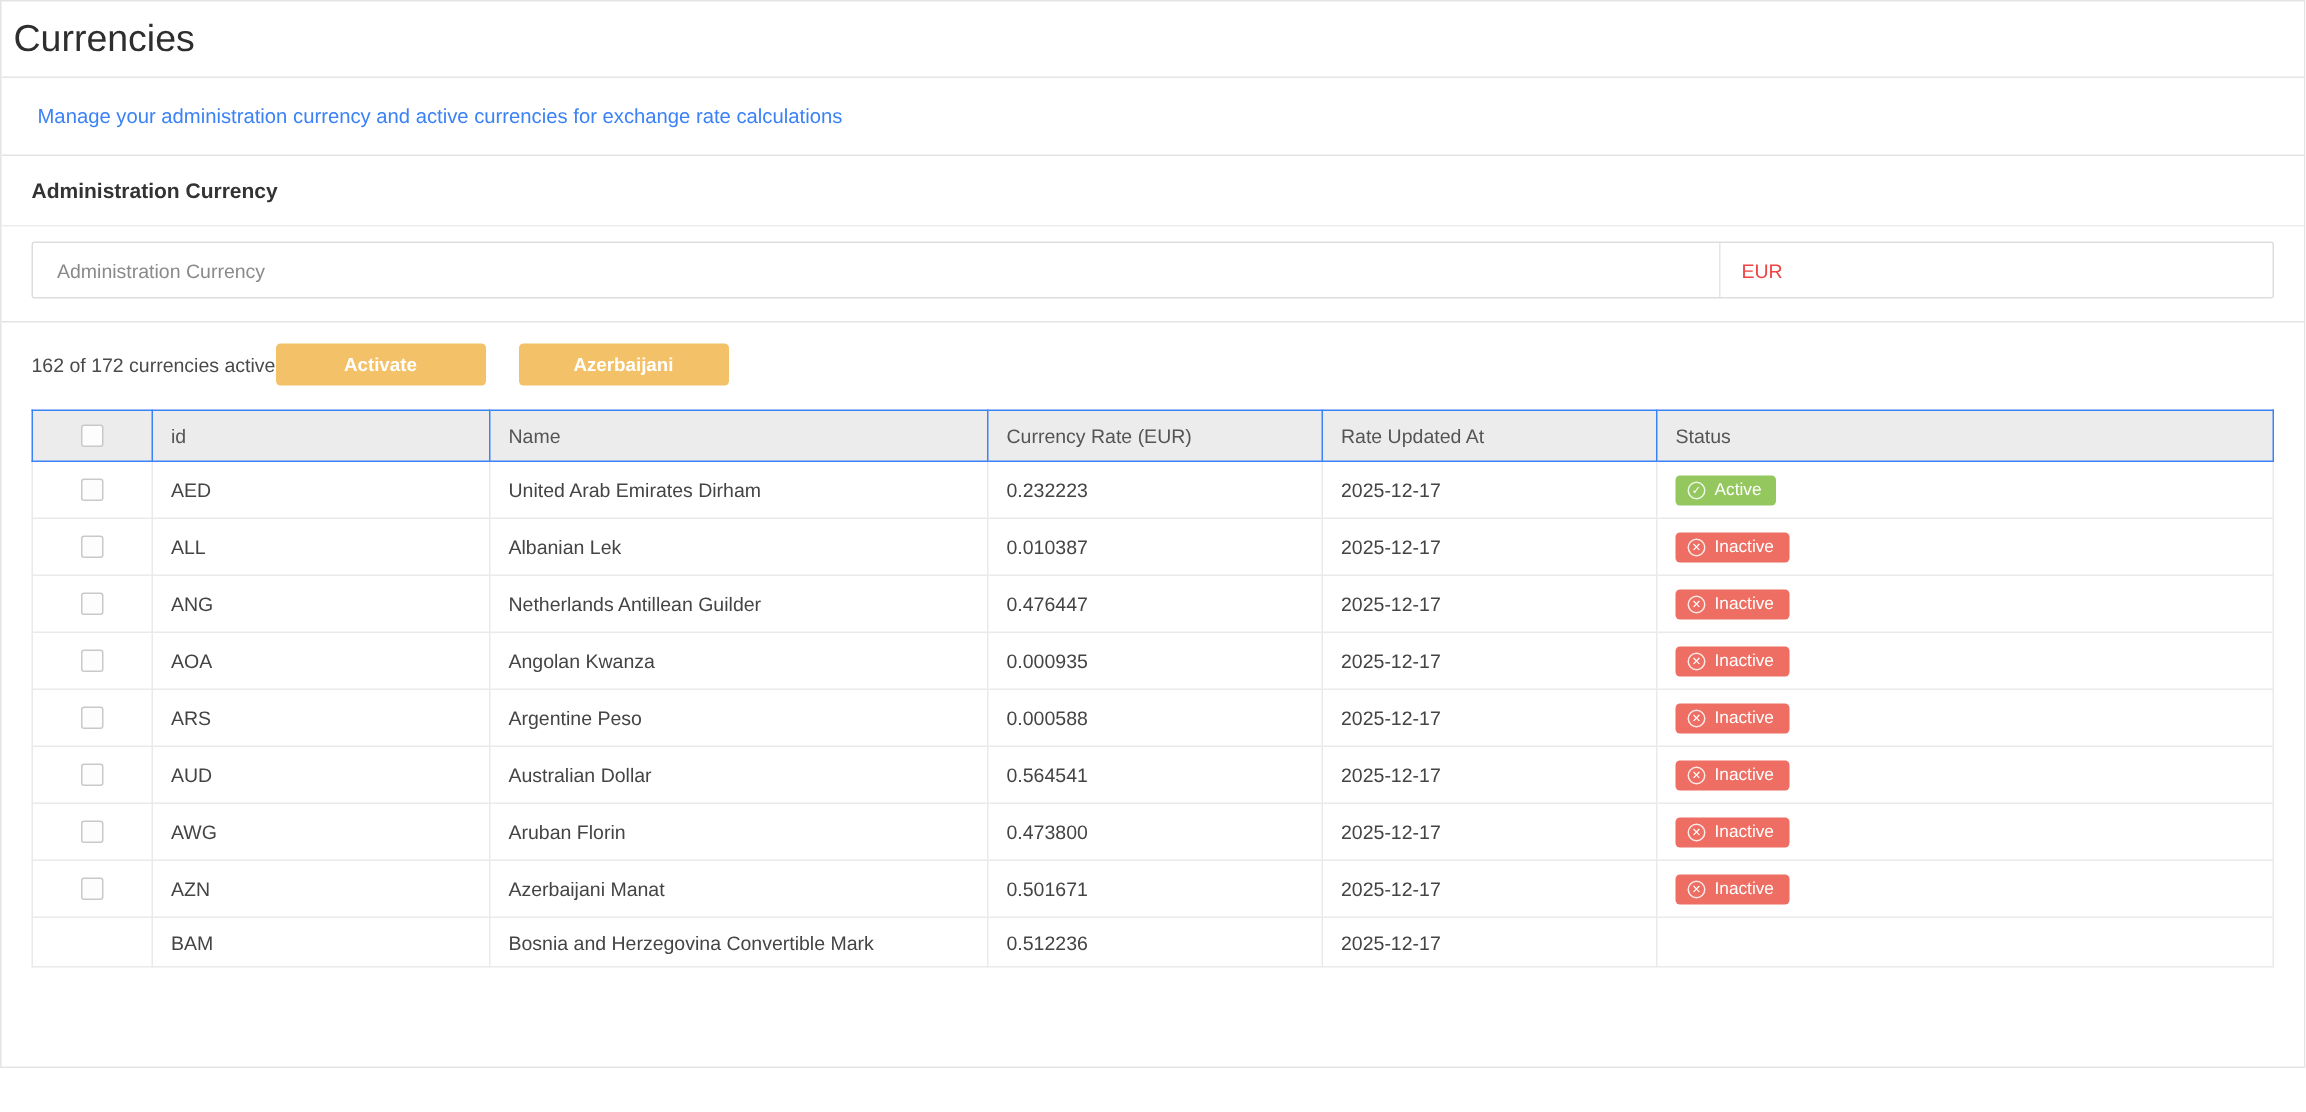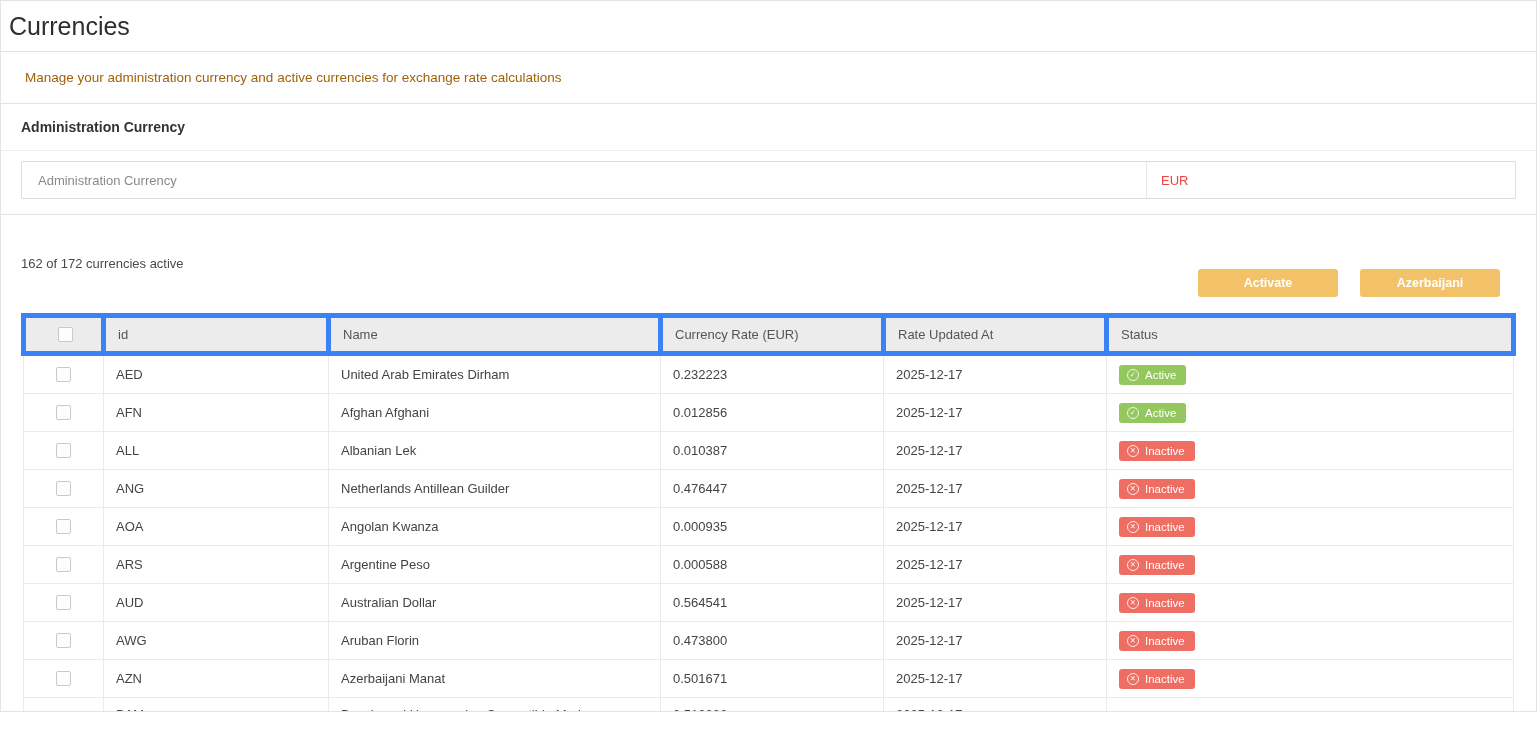--- a/index.html
+++ b/index.html
@@ -19,21 +19,21 @@
     border:1px solid var(--border);
   }
   .page-header{
     padding:11px 8px 10px 8px;
     border-bottom:1px solid var(--border);
   }
   .page-title{font-size:25px;font-weight:400;color:#2e2e2e;}
   .subtitle-bar{
     padding:18px 24px;
     border-bottom:1px solid var(--border);
-    font-size:13.5px;color:#a16207;
+    font-size:13.5px;color:#3b82f6;
   }
   .section-heading{
     padding:15px 20px;
     border-bottom:1px solid var(--border-light);
     font-size:14px;font-weight:bold;color:#333;
   }
   .admin-field-wrap{
     padding:10px 20px 15px 20px;
     border-bottom:1px solid var(--border);
   }
@@ -44,39 +44,39 @@
   .admin-field .label-part{
     flex:1 1 auto;display:flex;align-items:center;
     padding:0 16px;font-size:13px;color:#8a8a8a;
     border-right:1px solid #e6e6e6;
   }
   .admin-field .value-part{
     width:368px;display:flex;align-items:center;
     padding:0 14px;font-size:13px;color:#ef4444;
   }
   .toolbar{
-    display:flex;align-items:center;justify-content:space-between;
+    display:flex;align-items:center;justify-content:flex-start;
     padding:14px 36px 14px 20px;
   }
   .summary-text{font-size:13px;color:#4a4a4a;}
-  .button-group{display:flex;gap:22px;margin-top:40px;}
+  .button-group{display:flex;gap:22px;}
   .btn{
     width:140px;height:28px;border:none;border-radius:3px;
     background:var(--c-button);color:#fff;
     font-family:inherit;font-size:12.5px;font-weight:bold;
     cursor:pointer;
   }
   .table-wrap{margin:2px 20px 0 20px;}
   table{
     width:100%;border-collapse:collapse;table-layout:fixed;
     font-size:13px;
   }
   th{
     background:#ececec;font-weight:400;text-align:left;color:#555;
-    padding:9px 12px;border:5px solid #3b82f6;font-size:13px;
+    padding:9px 12px;border:1px solid #3b82f6;font-size:13px;
   }
   td{
     padding:8.5px 12px;color:#444;
     border:1px solid #eaeaea;background:#fff;
   }
   .col-check{width:80px;}
   .col-id{width:225px;}
   .col-name{width:332px;}
   .col-rate{width:223px;}
   .col-updated{width:223px;}
@@ -162,35 +162,20 @@
     <td>0.232223</td>
     <td>2025-12-17</td>
     <td>
       <span class="badge active">
         <span class="badge-icon">✓</span>
         <span class="badge-label">Active</span>
       </span>
     </td>
   </tr>
 
-  <tr>
-    <td>
-      <input type="checkbox" style="">
-    </td>
-    <td>AFN</td>
-    <td>Afghan Afghani</td>
-    <td>0.012856</td>
-    <td>2025-12-17</td>
-    <td>
-      <span class="badge active">
-        <span class="badge-icon">✓</span>
-        <span class="badge-label">Active</span>
-      </span>
-    </td>
-  </tr>
 
   <tr>
     <td>
       <input type="checkbox" style="">
     </td>
     <td>ALL</td>
     <td>Albanian Lek</td>
     <td>0.010387</td>
     <td>2025-12-17</td>
     <td>

